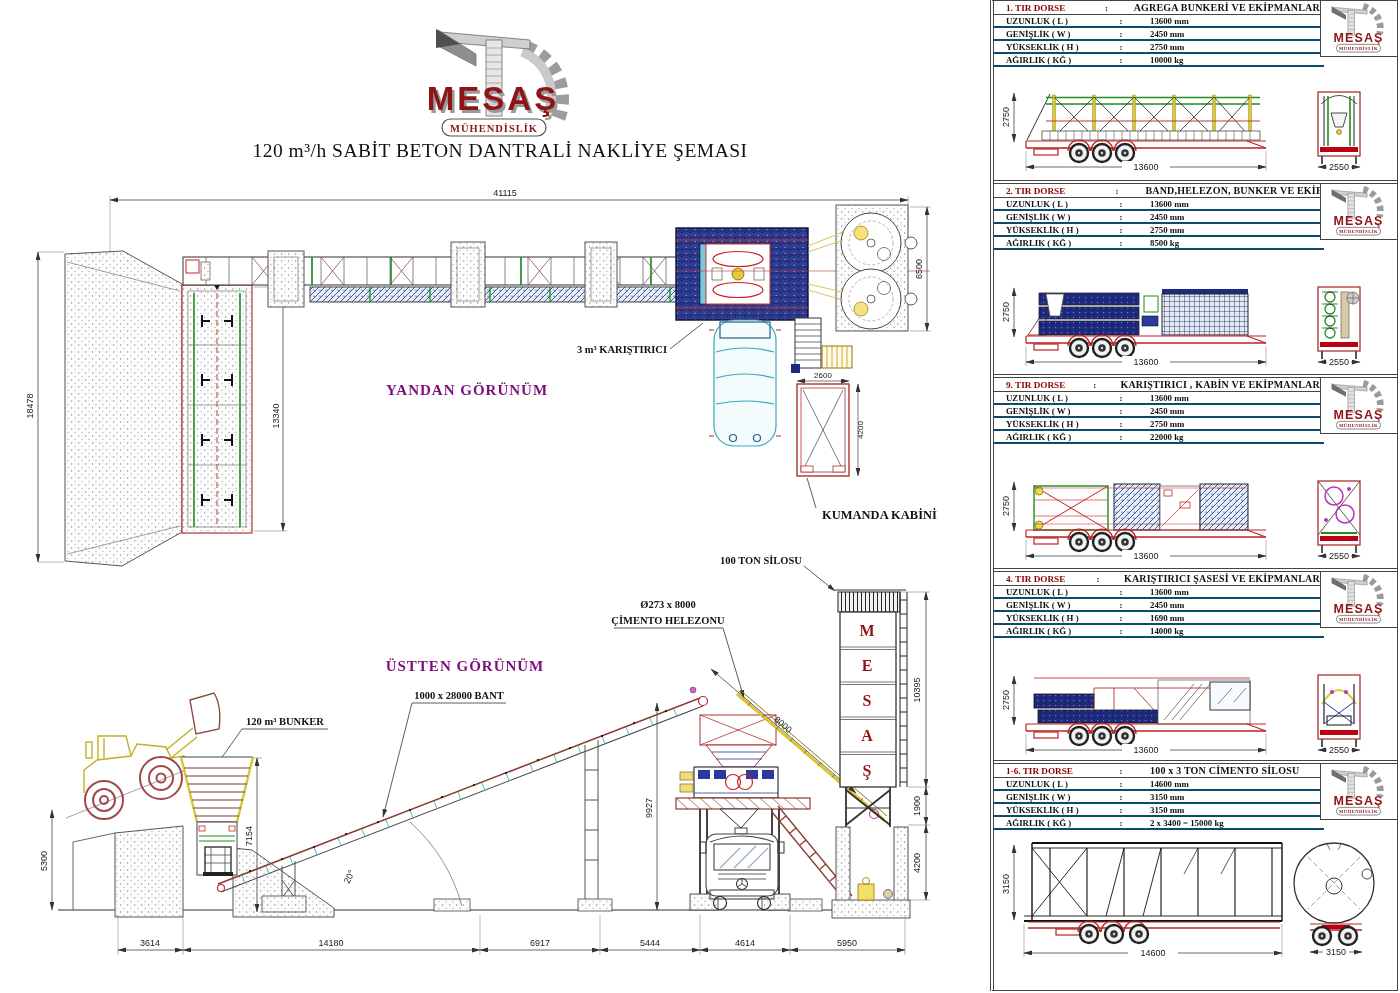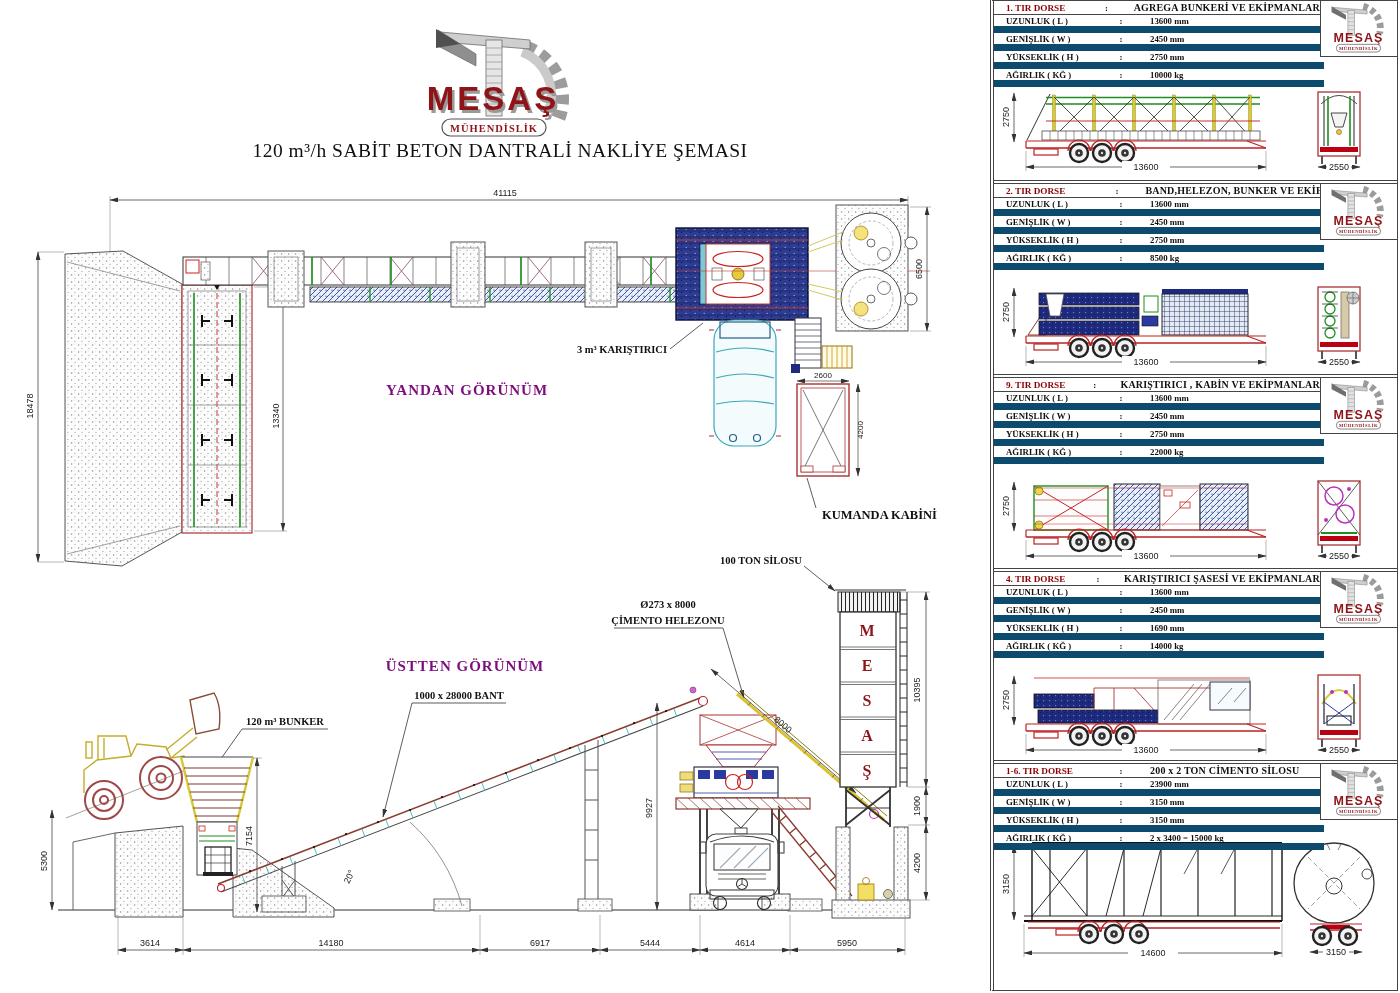--- a/index.html
+++ b/index.html
@@ -19,21 +19,21 @@
   .logos{font:700 10.5px "Liberation Serif",serif;fill:#8e1418;text-anchor:middle;letter-spacing:1px;}
   .mlogt{font:800 13px "Liberation Sans",sans-serif;fill:#8e1418;text-anchor:middle;letter-spacing:1.2px;}
   .mlogs{font:700 4.8px "Liberation Serif",serif;fill:#8e1418;text-anchor:middle;letter-spacing:.5px;}
   
   .right-panel{position:absolute;left:990px;top:0;width:408px;height:991px;
      border-top:1.5px solid #444;border-right:1.5px solid #444;border-bottom:1.5px solid #444;
      border-left:4px double #444;box-sizing:border-box;background:#fff;}
   .panel-sec{position:absolute;left:0;width:100%;box-sizing:border-box;border-bottom:4px double #444;}
   .panel-sec.last{border-bottom:none;}
   .spec-table{position:absolute;left:0;top:0;width:330px;}
-  .srow{display:flex;align-items:center;border-bottom:7px solid #0c4a6e;height:11px;}
+  .srow{display:flex;align-items:center;border-bottom:2px solid #0c4a6e;height:11px;}
   .srow.head{height:13px;border-bottom:1px solid #444;}
   .slabel{width:100px;padding-left:12px;font:700 8.8px "Liberation Serif",serif;color:#111;white-space:nowrap;}
   .srow.head .slabel{font:700 9.2px "Liberation Serif",serif;color:#8b0000;}
   .scolon{width:30px;text-align:center;font:700 9px "Liberation Serif",serif;color:#111;}
   .sval{flex:1;padding-left:14px;font:600 8.8px "Liberation Serif",serif;color:#111;white-space:nowrap;}
   .srow.head .sval{font:700 10px "Liberation Serif",serif;letter-spacing:.2px;}
   .logo-box{position:absolute;right:0;top:0;width:77px;height:56px;border-left:1px solid #444;
             border-bottom:1px solid #444;box-sizing:border-box;background:#fff;}
   .trailer-svg{position:absolute;left:0;top:0;}
 </style>
@@ -910,26 +910,26 @@
           <line x1="316" y1="188" x2="368" y2="188" stroke="#444" stroke-width="0.8" marker-start="url(#ar)" marker-end="url(#ar)"></line>
           <rect x="329" y="182" width="26" height="11" fill="#fff"></rect>
           <text class="dt" x="342" y="191">3150</text>
         </g>
       </g>
     </svg>
     <div class="spec-table">
       <div class="srow head">
             <span class="slabel">1-6. TIR DORSE</span>
             <span class="scolon">:</span>
-            <span class="sval">200 x 2 TON CİMENTO SİLOSU</span>
+            <span class="sval">100 x 3 TON CİMENTO SİLOSU</span>
           </div>
       <div class="srow">
             <span class="slabel">UZUNLUK ( L )</span>
             <span class="scolon">:</span>
-            <span class="sval">23900 mm</span>
+            <span class="sval">14600 mm</span>
           </div>
       <div class="srow">
             <span class="slabel">GENİŞLİK ( W )</span>
             <span class="scolon">:</span>
             <span class="sval">3150 mm</span>
           </div>
       <div class="srow">
             <span class="slabel">YÜKSEKLİK ( H )</span>
             <span class="scolon">:</span>
             <span class="sval">3150 mm</span>

